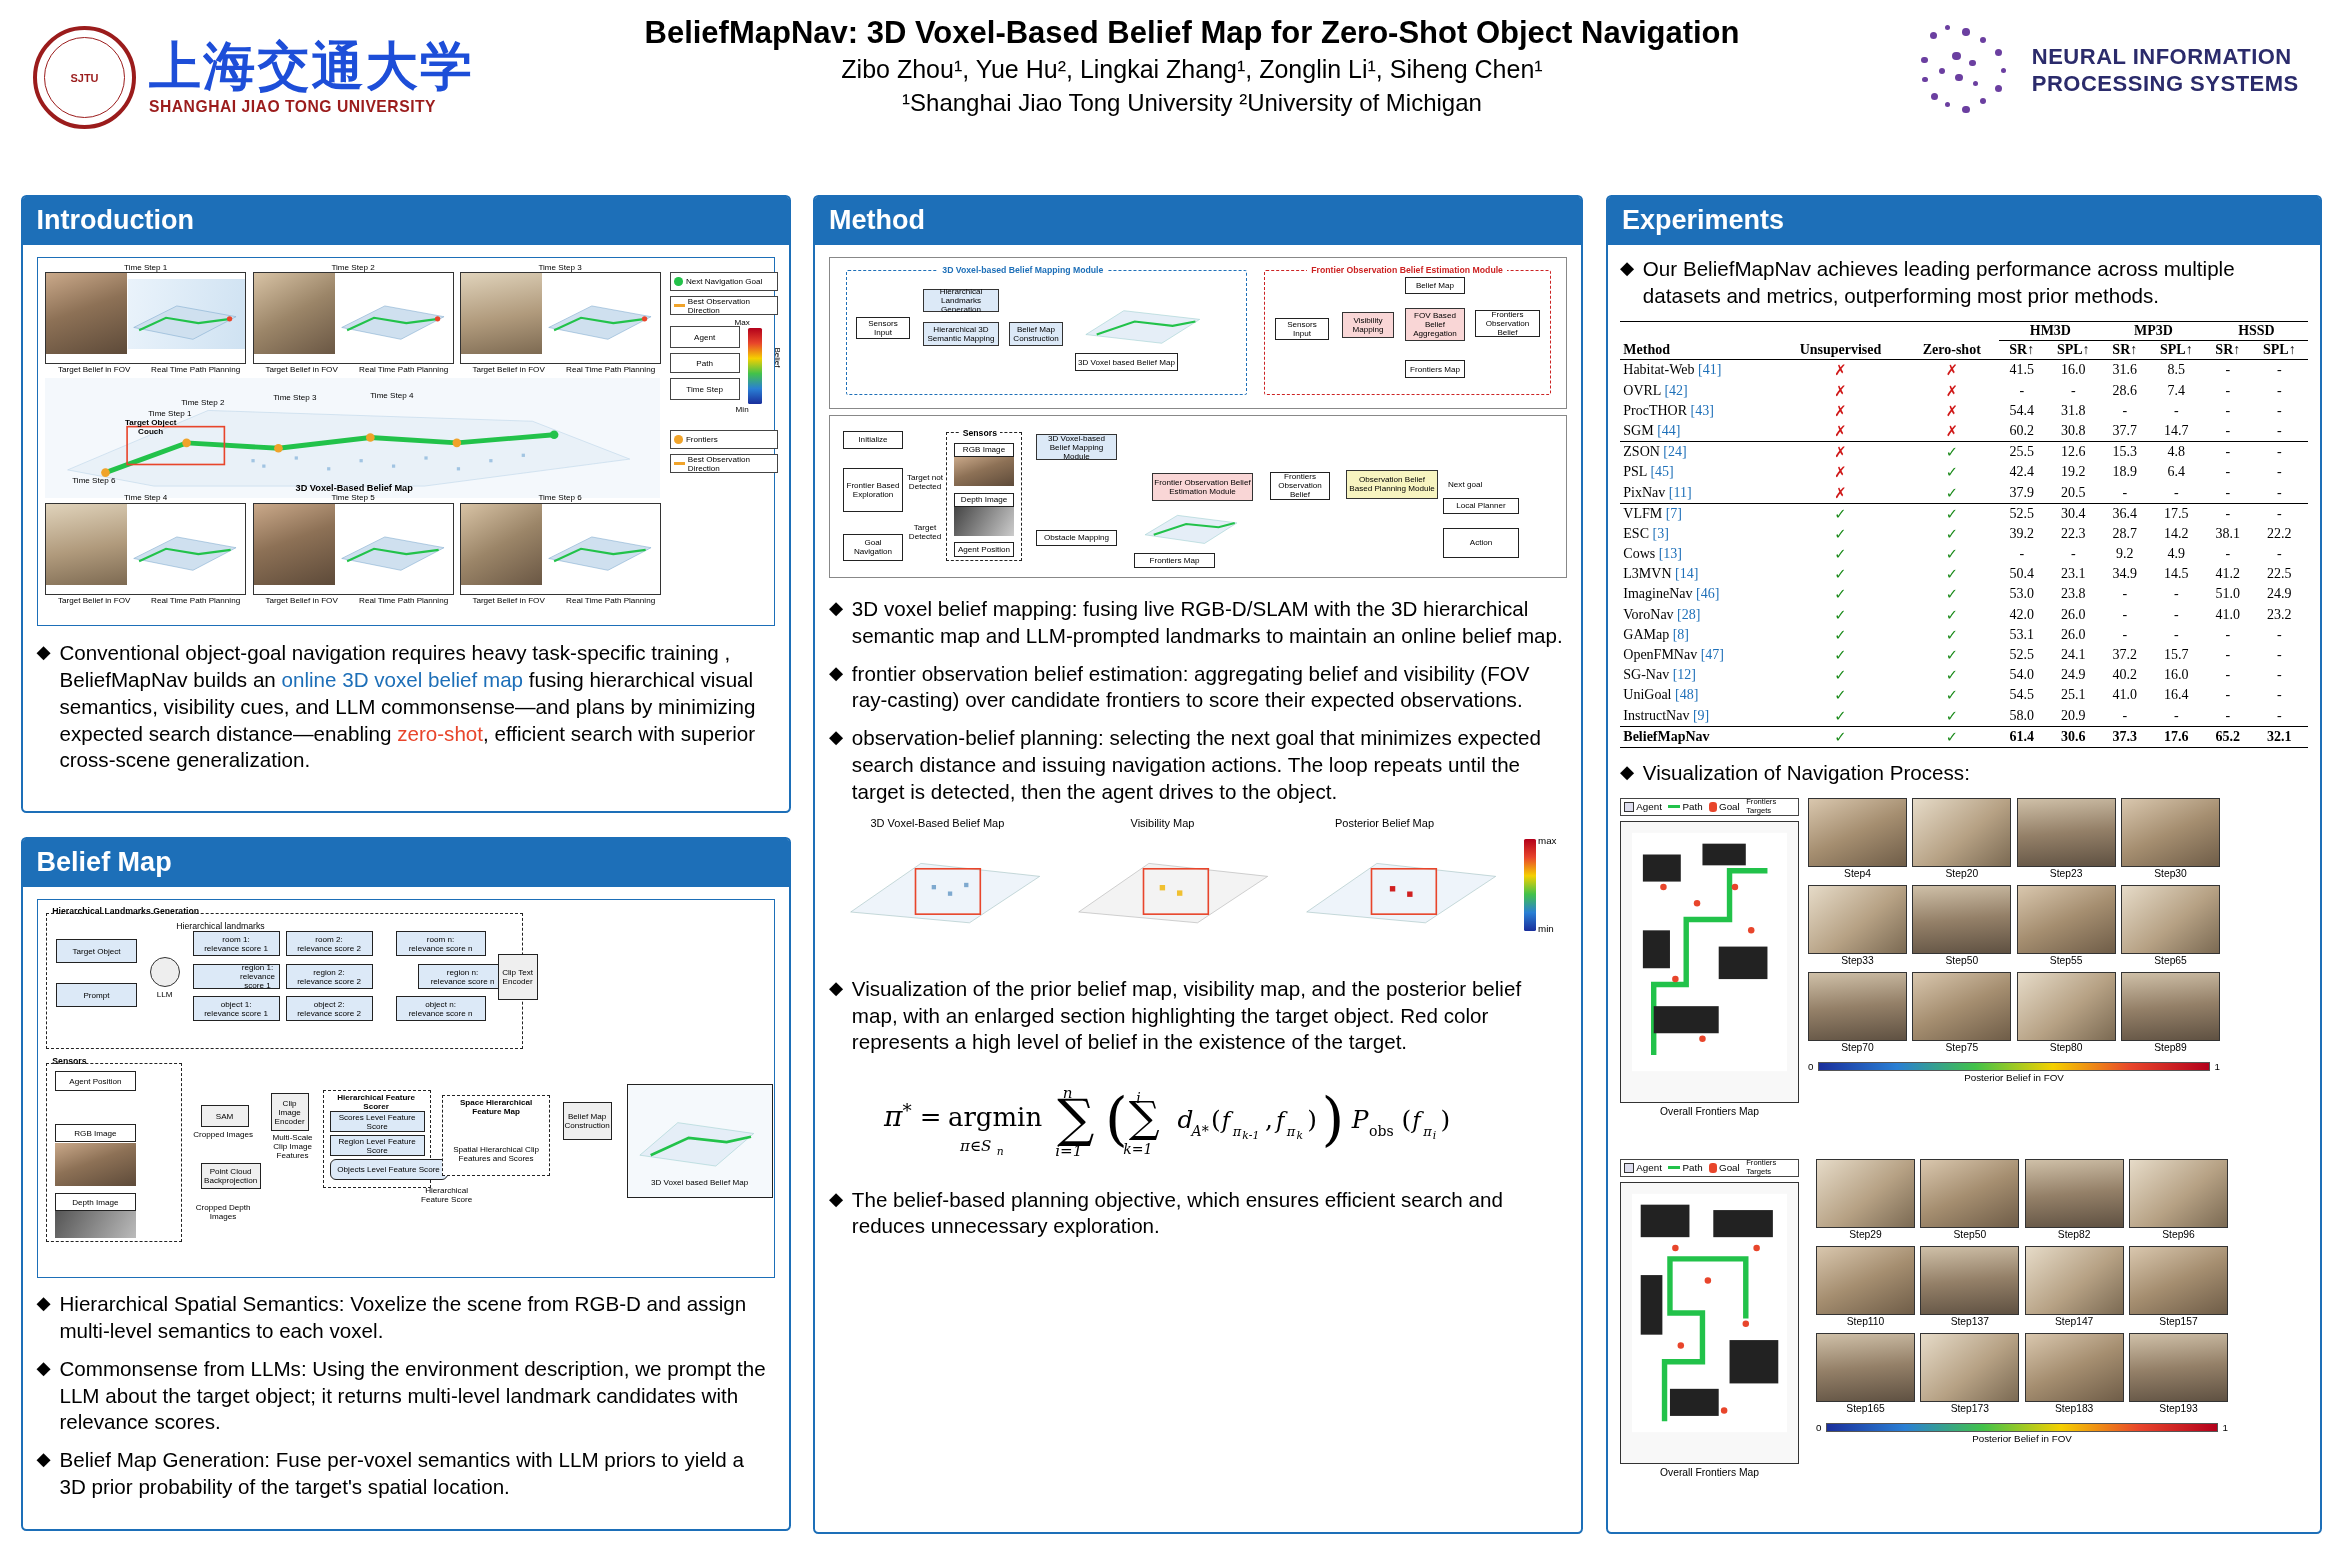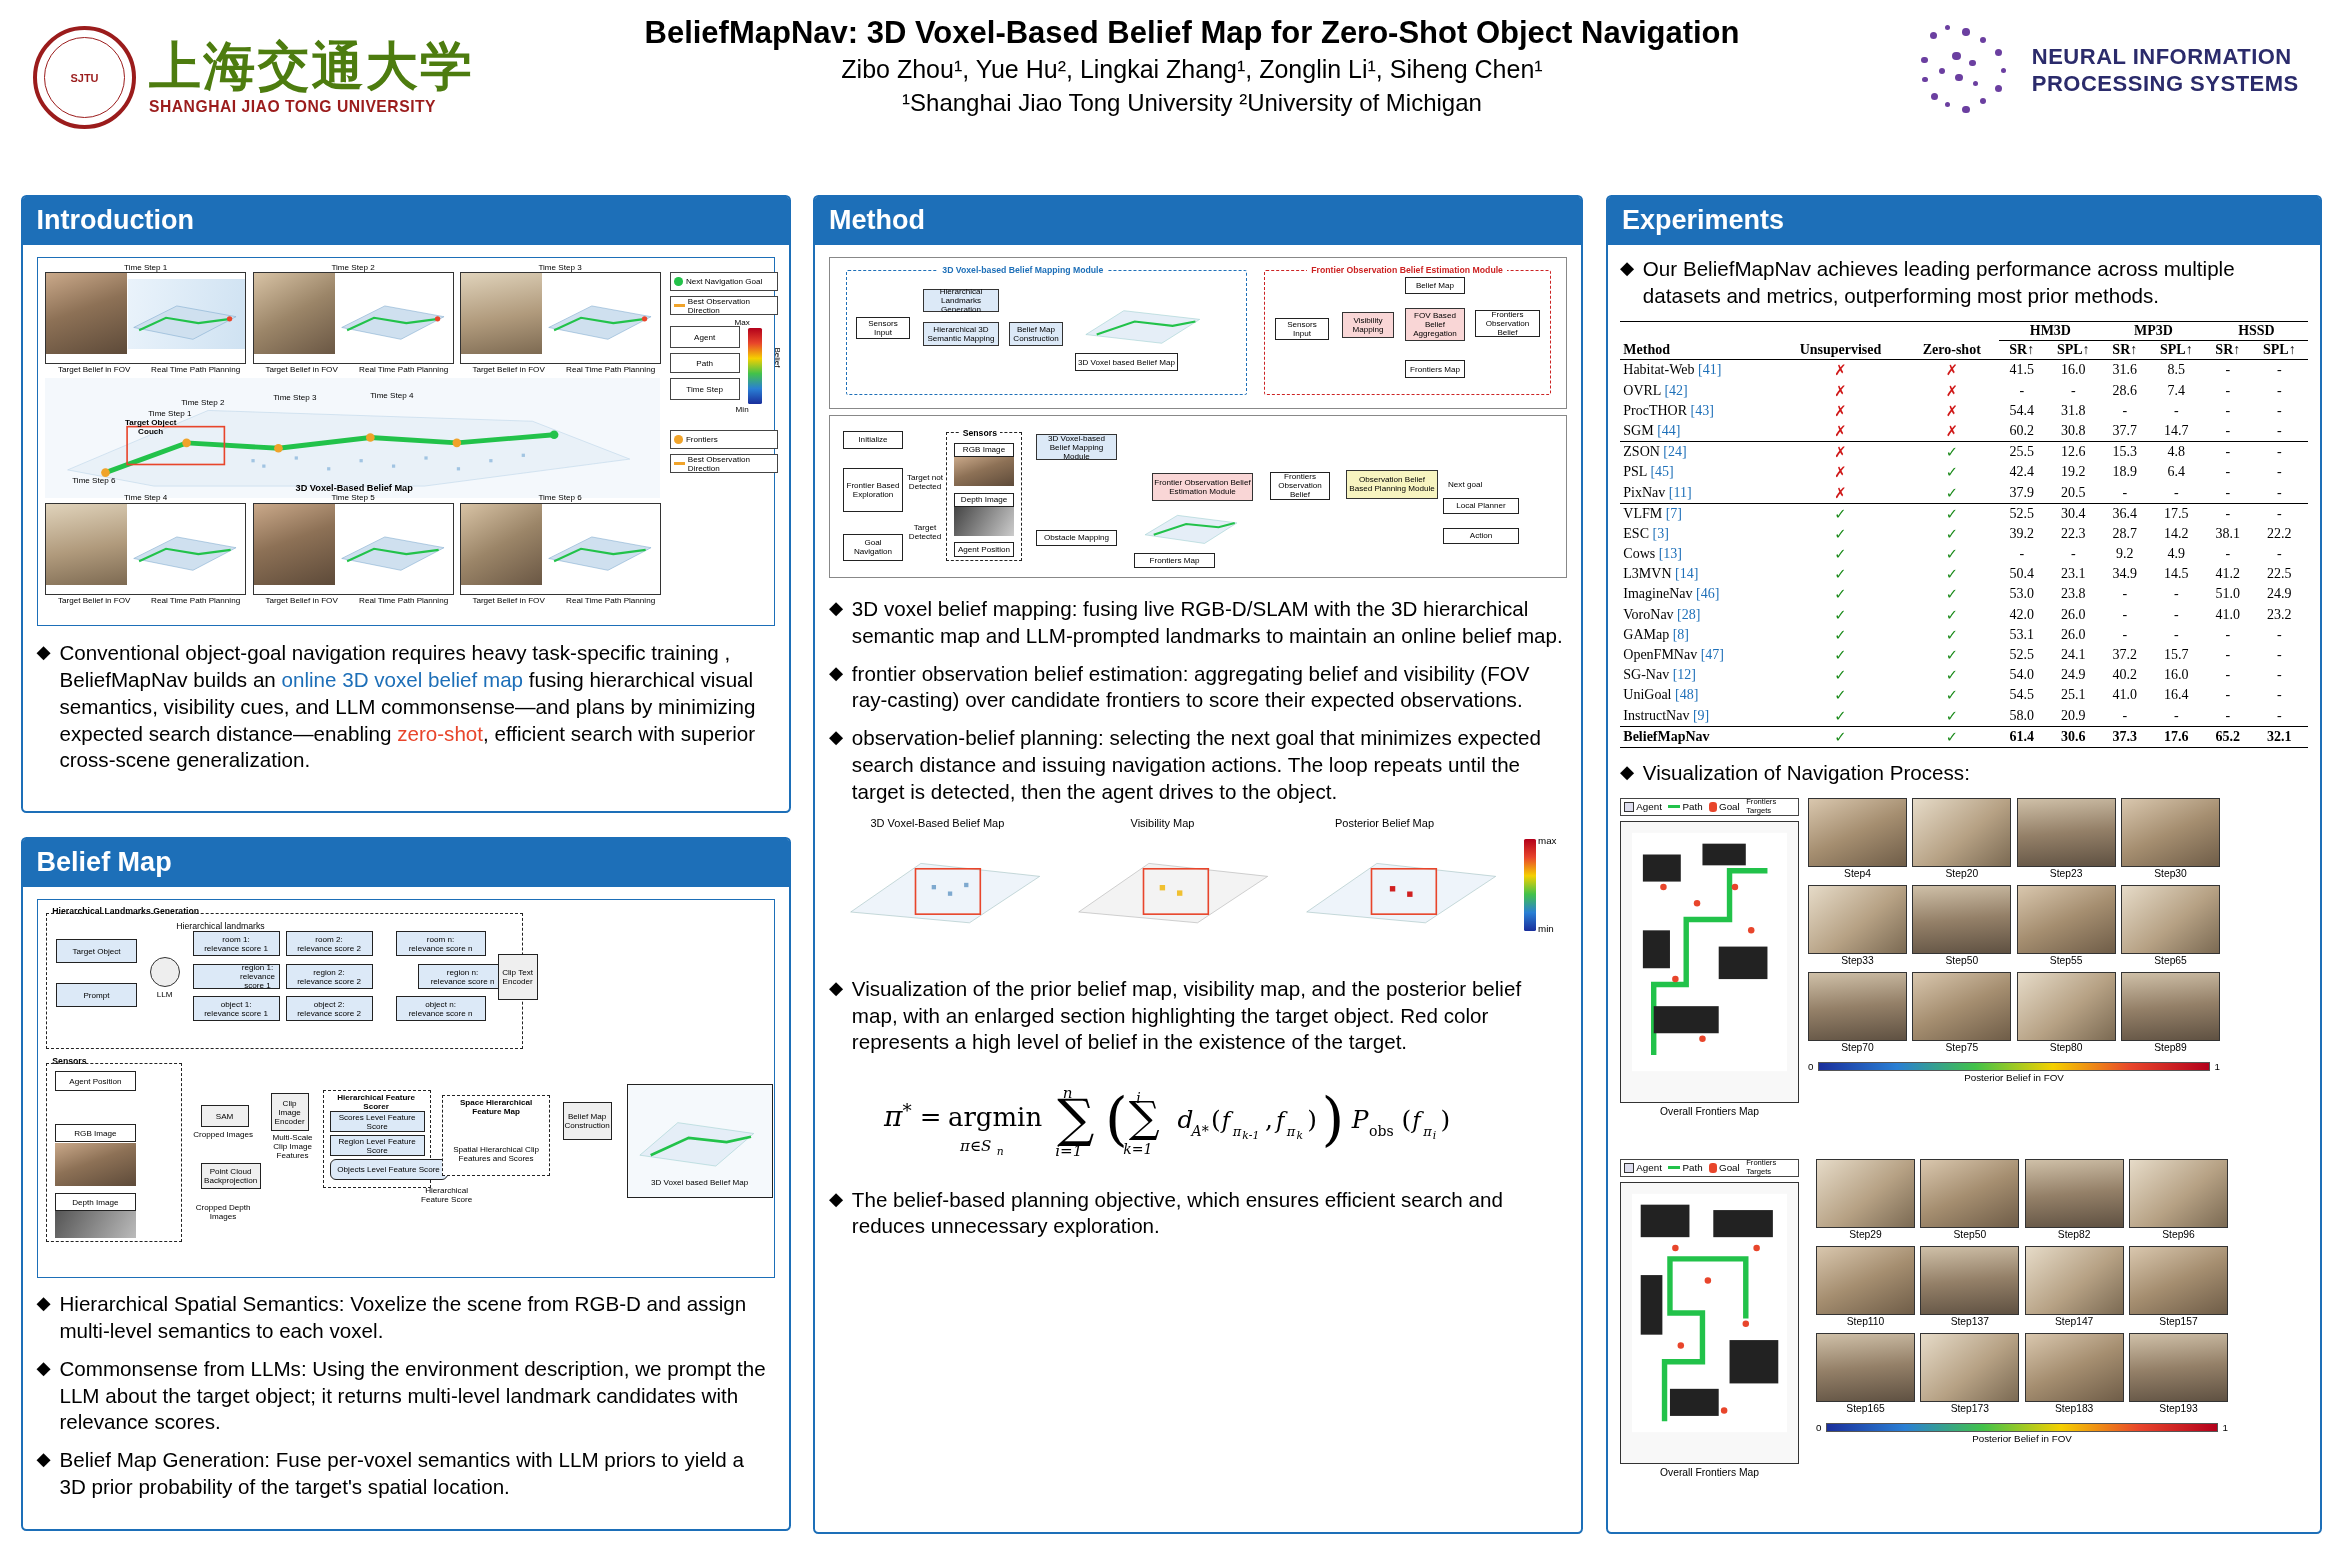--- a/index.html
+++ b/index.html
@@ -27,21 +27,21 @@
     position:relative; flex:0 0 auto;
   }
   .sjtu-seal .inner {
     width:81px;height:81px;border-radius:50%;border:1.6px solid #9b1c1c;
     display:flex;align-items:center;justify-content:center;
     font-size:11px;color:#9b1c1c;text-align:center;line-height:1.1;font-weight:bold;
   }
   .sjtu-text { display:flex; flex-direction:column; justify-content:center; }
   .sjtu-cn {
     font-family:"DejaVu Sans", sans-serif;
-    font-size:52px; font-weight:bold; color:#4d7c0f; letter-spacing:2.2px;
+    font-size:52px; font-weight:bold; color:#1d4ed8; letter-spacing:2.2px;
     line-height:1.05;
   }
   .sjtu-en { font-size:15.7px; color:#9b1c1c; font-weight:bold; letter-spacing:0.5px; margin-top:4.3px;}
   .title-block {
     position:absolute; left:520px; top:16.3px; width:1344px; text-align:center;
   }
   .poster-title { font-size:31px; font-weight:bold; line-height:1.12; }
   .poster-authors { font-size:25px; margin-top:4px; }
   .poster-affil { font-size:24px; margin-top:5.4px; }
   .logo-neurips {
@@ -470,21 +470,21 @@
         <svg style="position:absolute;left:304px;top:81px;" width="114" height="54" viewBox="0 0 210 100">
           <polygon points="20,70 80,34 190,48 130,86" fill="#e5eef7" stroke="#9cc"></polygon>
           <polyline points="36,70 96,50 156,56 186,48" fill="none" stroke="#22c24a" stroke-width="4"></polyline>
         </svg>
 
         <div class="bx pinkbx" style="position:absolute;left:322px;top:57px;width:101px;height:28px;">Frontier Observation Belief Estimation Module</div>
         <div class="bx" style="position:absolute;left:440px;top:56px;width:60px;height:28px;">Frontiers Observation Belief</div>
         <div class="bx yellowbx" style="position:absolute;left:516px;top:54px;width:92px;height:29px;">Observation Belief Based Planning Module</div>
         <div class="tiny-cap" style="position:absolute;left:618px;top:64px;">Next goal</div>
         <div class="bx" style="position:absolute;left:613px;top:82px;width:76px;height:16.3px;">Local Planner</div>
-        <div class="bx" style="position:absolute;left:613px;top:112px;width:76px;height:16px;">Action</div>
+        <div class="bx" style="position:absolute;left:613px;top:112px;width:76px;height:30px;">Action</div>
       </div>
 
       <ul class="bullet-list" style="margin-top:18.4px;">
         <li class="bullet-li">
           <span class="dia">◆</span>
           <span class="bullet-text">3D voxel belief mapping: fusing live RGB-D/SLAM with the 3D hierarchical semantic map and LLM-prompted landmarks to maintain an online belief map.</span>
         </li>
         <li class="bullet-li">
           <span class="dia">◆</span>
           <span class="bullet-text">frontier observation belief estimation: aggregating belief and visibility (FOV ray-casting) over candidate frontiers to score their expected observations.</span>

